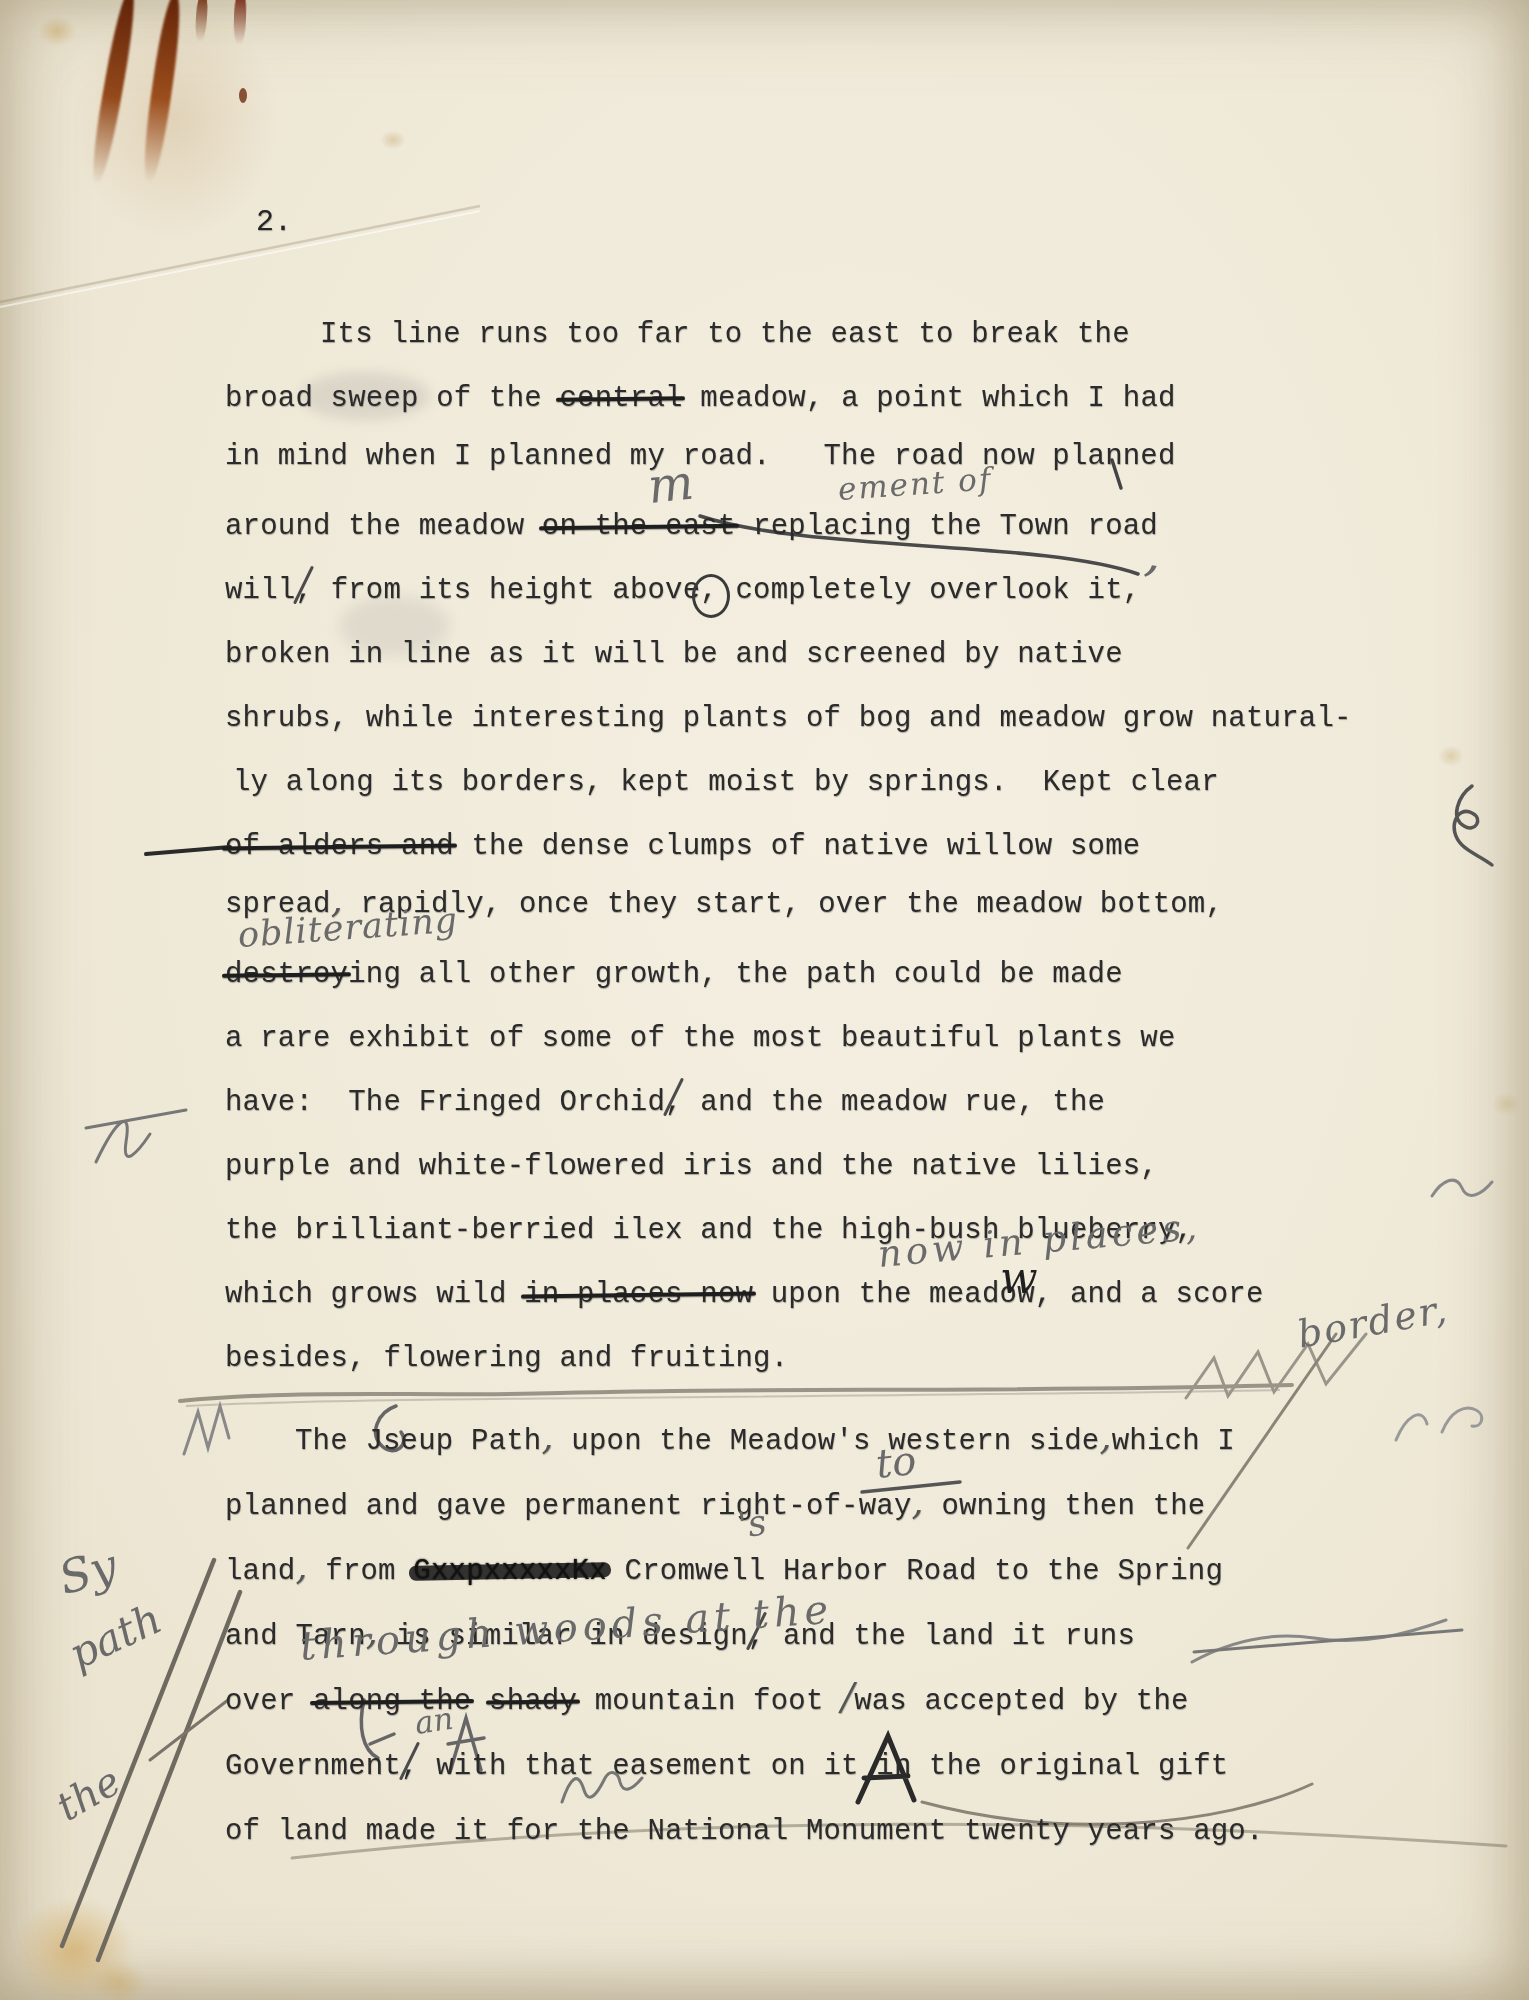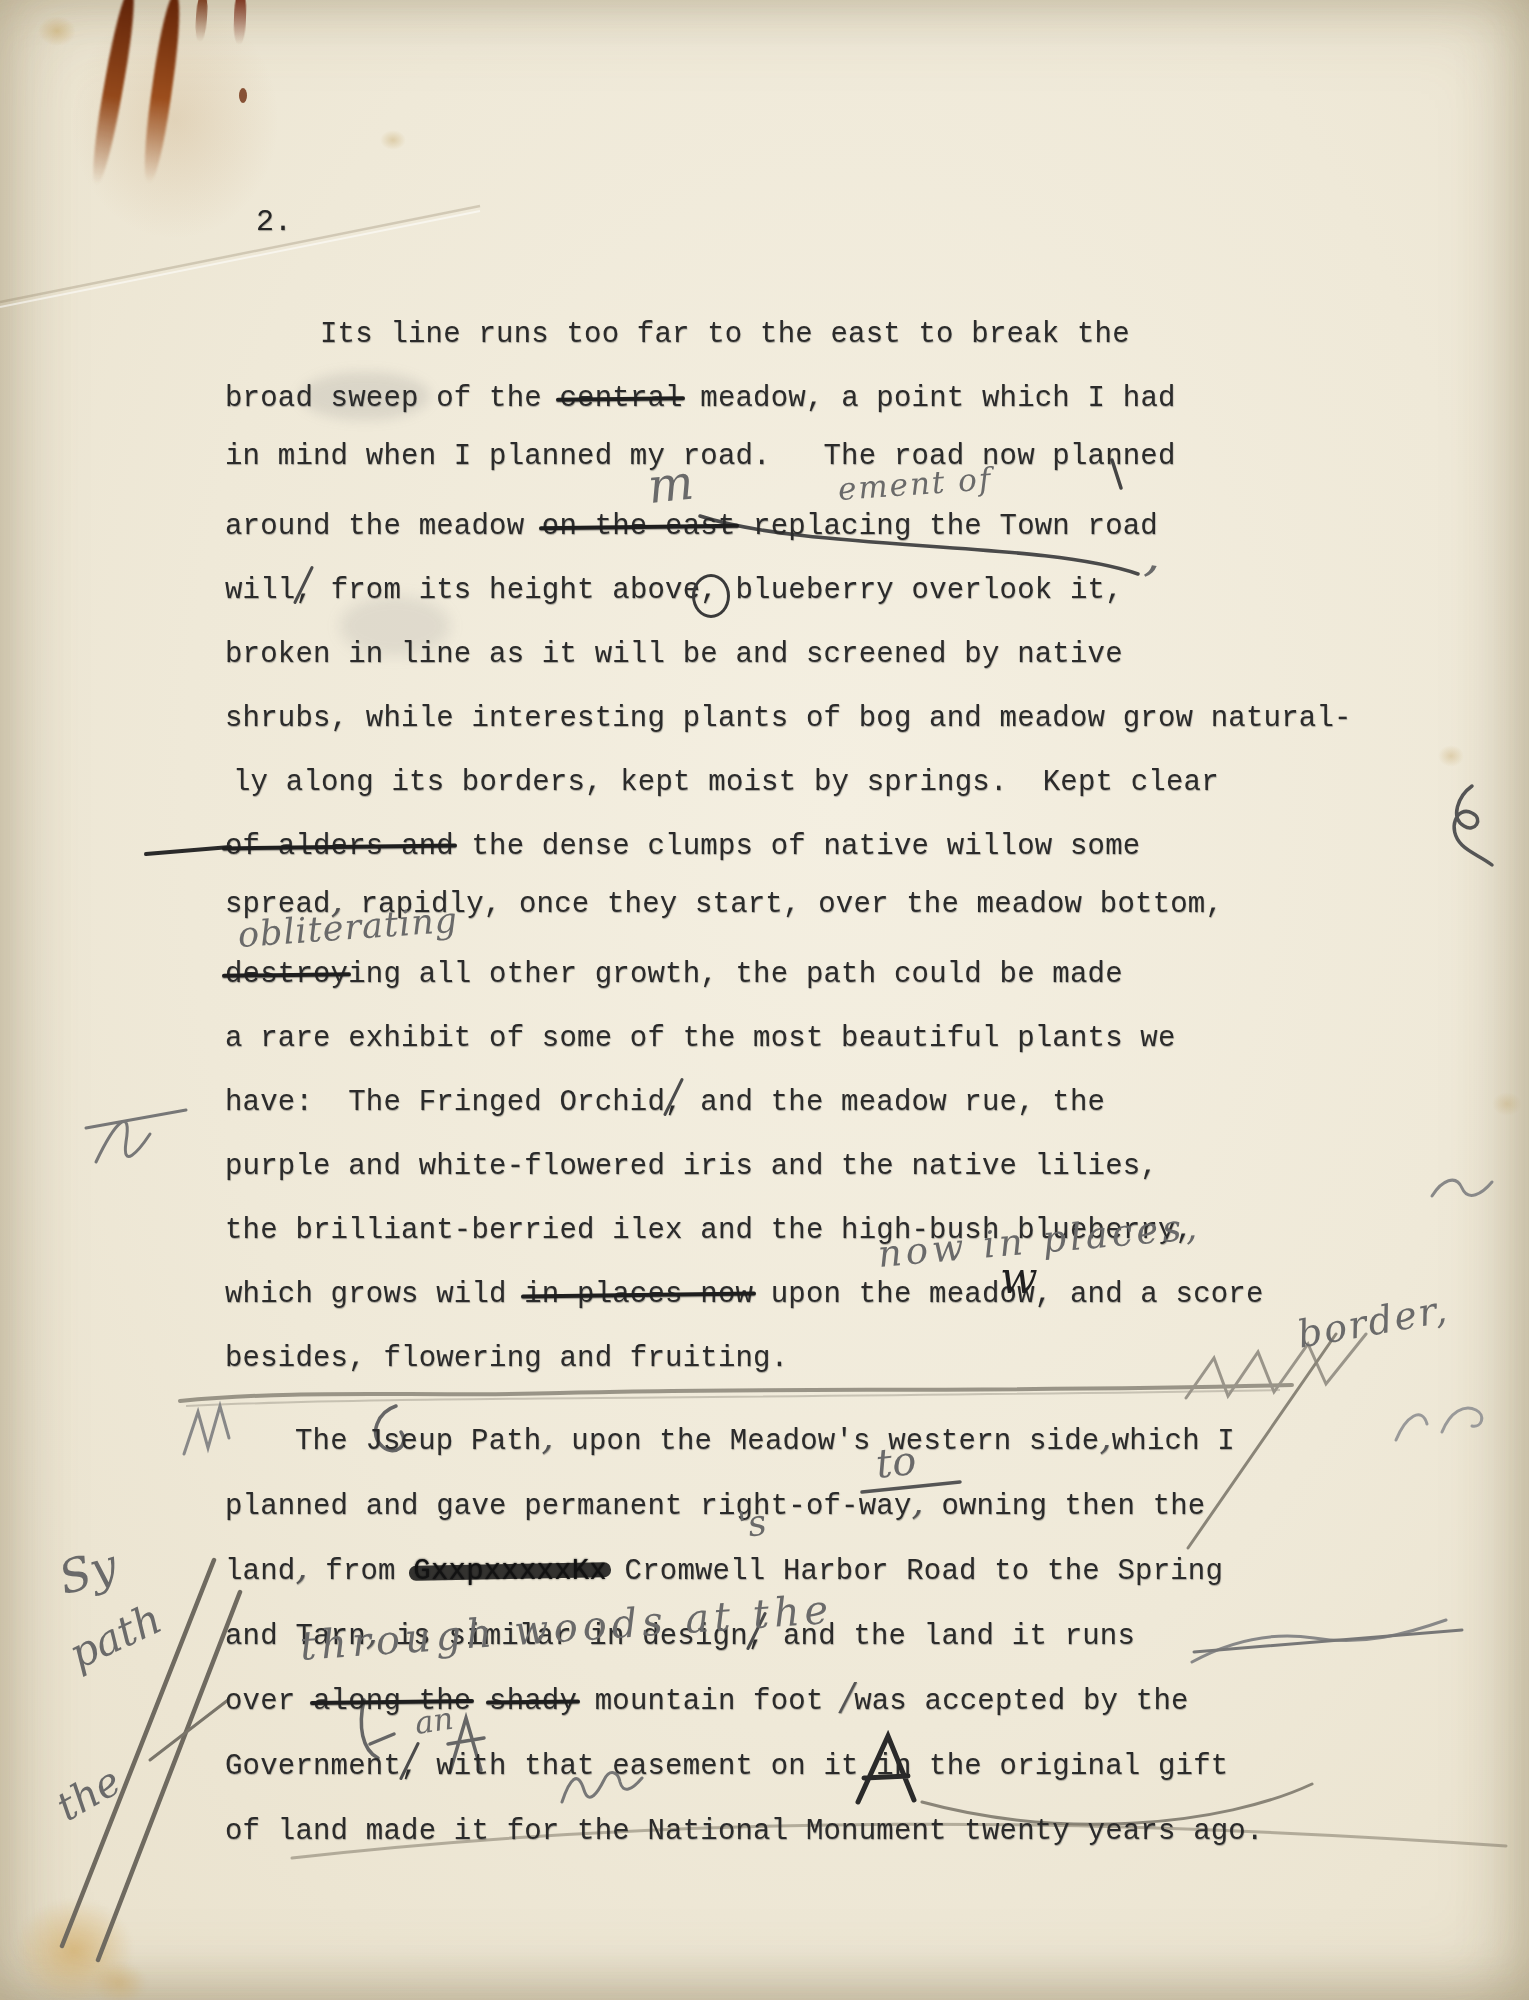--- a/index.html
+++ b/index.html
@@ -124,21 +124,21 @@
     <path d="M228,1700 L150,1760" stroke="#7a756a" stroke-width="3" fill="none" stroke-linecap="round"></path>
   </svg>
 
   <div class="pagenum">2.</div>
 
   <div id="text-layer">
       <div class="tline" style="top: 318px; padding-left: 95px;"><span>Its line runs too far to the east to break the</span></div>
       <div class="tline" style="top: 382px;"><span>broad sweep of the </span><span class="strike">central</span><span> meadow, a point which I had</span></div>
       <div class="tline" style="top: 426px; margin-top: 14px;"><span>in mind when I planned my road.   The road now planned</span></div>
       <div class="tline" style="top: 510px;"><span>around the meadow </span><span class="strike">on the east</span><span> replacing the Town road</span></div>
-      <div class="tline" style="top: 574px;"><span>will</span><span class="slashed">,</span><span> from its height above</span><span class="circled">,</span><span> blueberry overlook it,</span></div>
+      <div class="tline" style="top: 574px;"><span>will</span><span class="slashed">,</span><span> from its height above</span><span class="circled">,</span><span> completely overlook it,</span></div>
       <div class="tline" style="top: 638px;"><span>broken in line as it will be and screened by native</span></div>
       <div class="tline" style="top: 702px;"><span>shrubs, while interesting plants of bog and meadow grow natural-</span></div>
       <div class="tline" style="top: 766px; margin-left: 8px;"><span>ly along its borders, kept moist by springs.  Kept clear</span></div>
       <div class="tline" style="top: 830px;"><span class="strike">of alders and</span><span> the dense clumps of native willow some</span></div>
       <div class="tline" style="top: 888px;"><span>spread</span><span class="hw">,</span><span> rapidly, once they start, over the meadow bottom,</span></div>
       <div class="tline" style="top: 958px;"><span class="strike">destroy</span><span>ing all other growth, the path could be made</span></div>
       <div class="tline" style="top: 1022px;"><span>a rare exhibit of some of the most beautiful plants we</span></div>
       <div class="tline" style="top: 1086px;"><span>have:  The Fringed Orchid</span><span class="slashed">,</span><span> and the meadow rue, the</span></div>
       <div class="tline" style="top: 1150px;"><span>purple and white-flowered iris and the native lilies,</span></div>
       <div class="tline" style="top: 1214px;"><span>the brilliant-berried ilex and the high-bush blueberry,</span></div>

